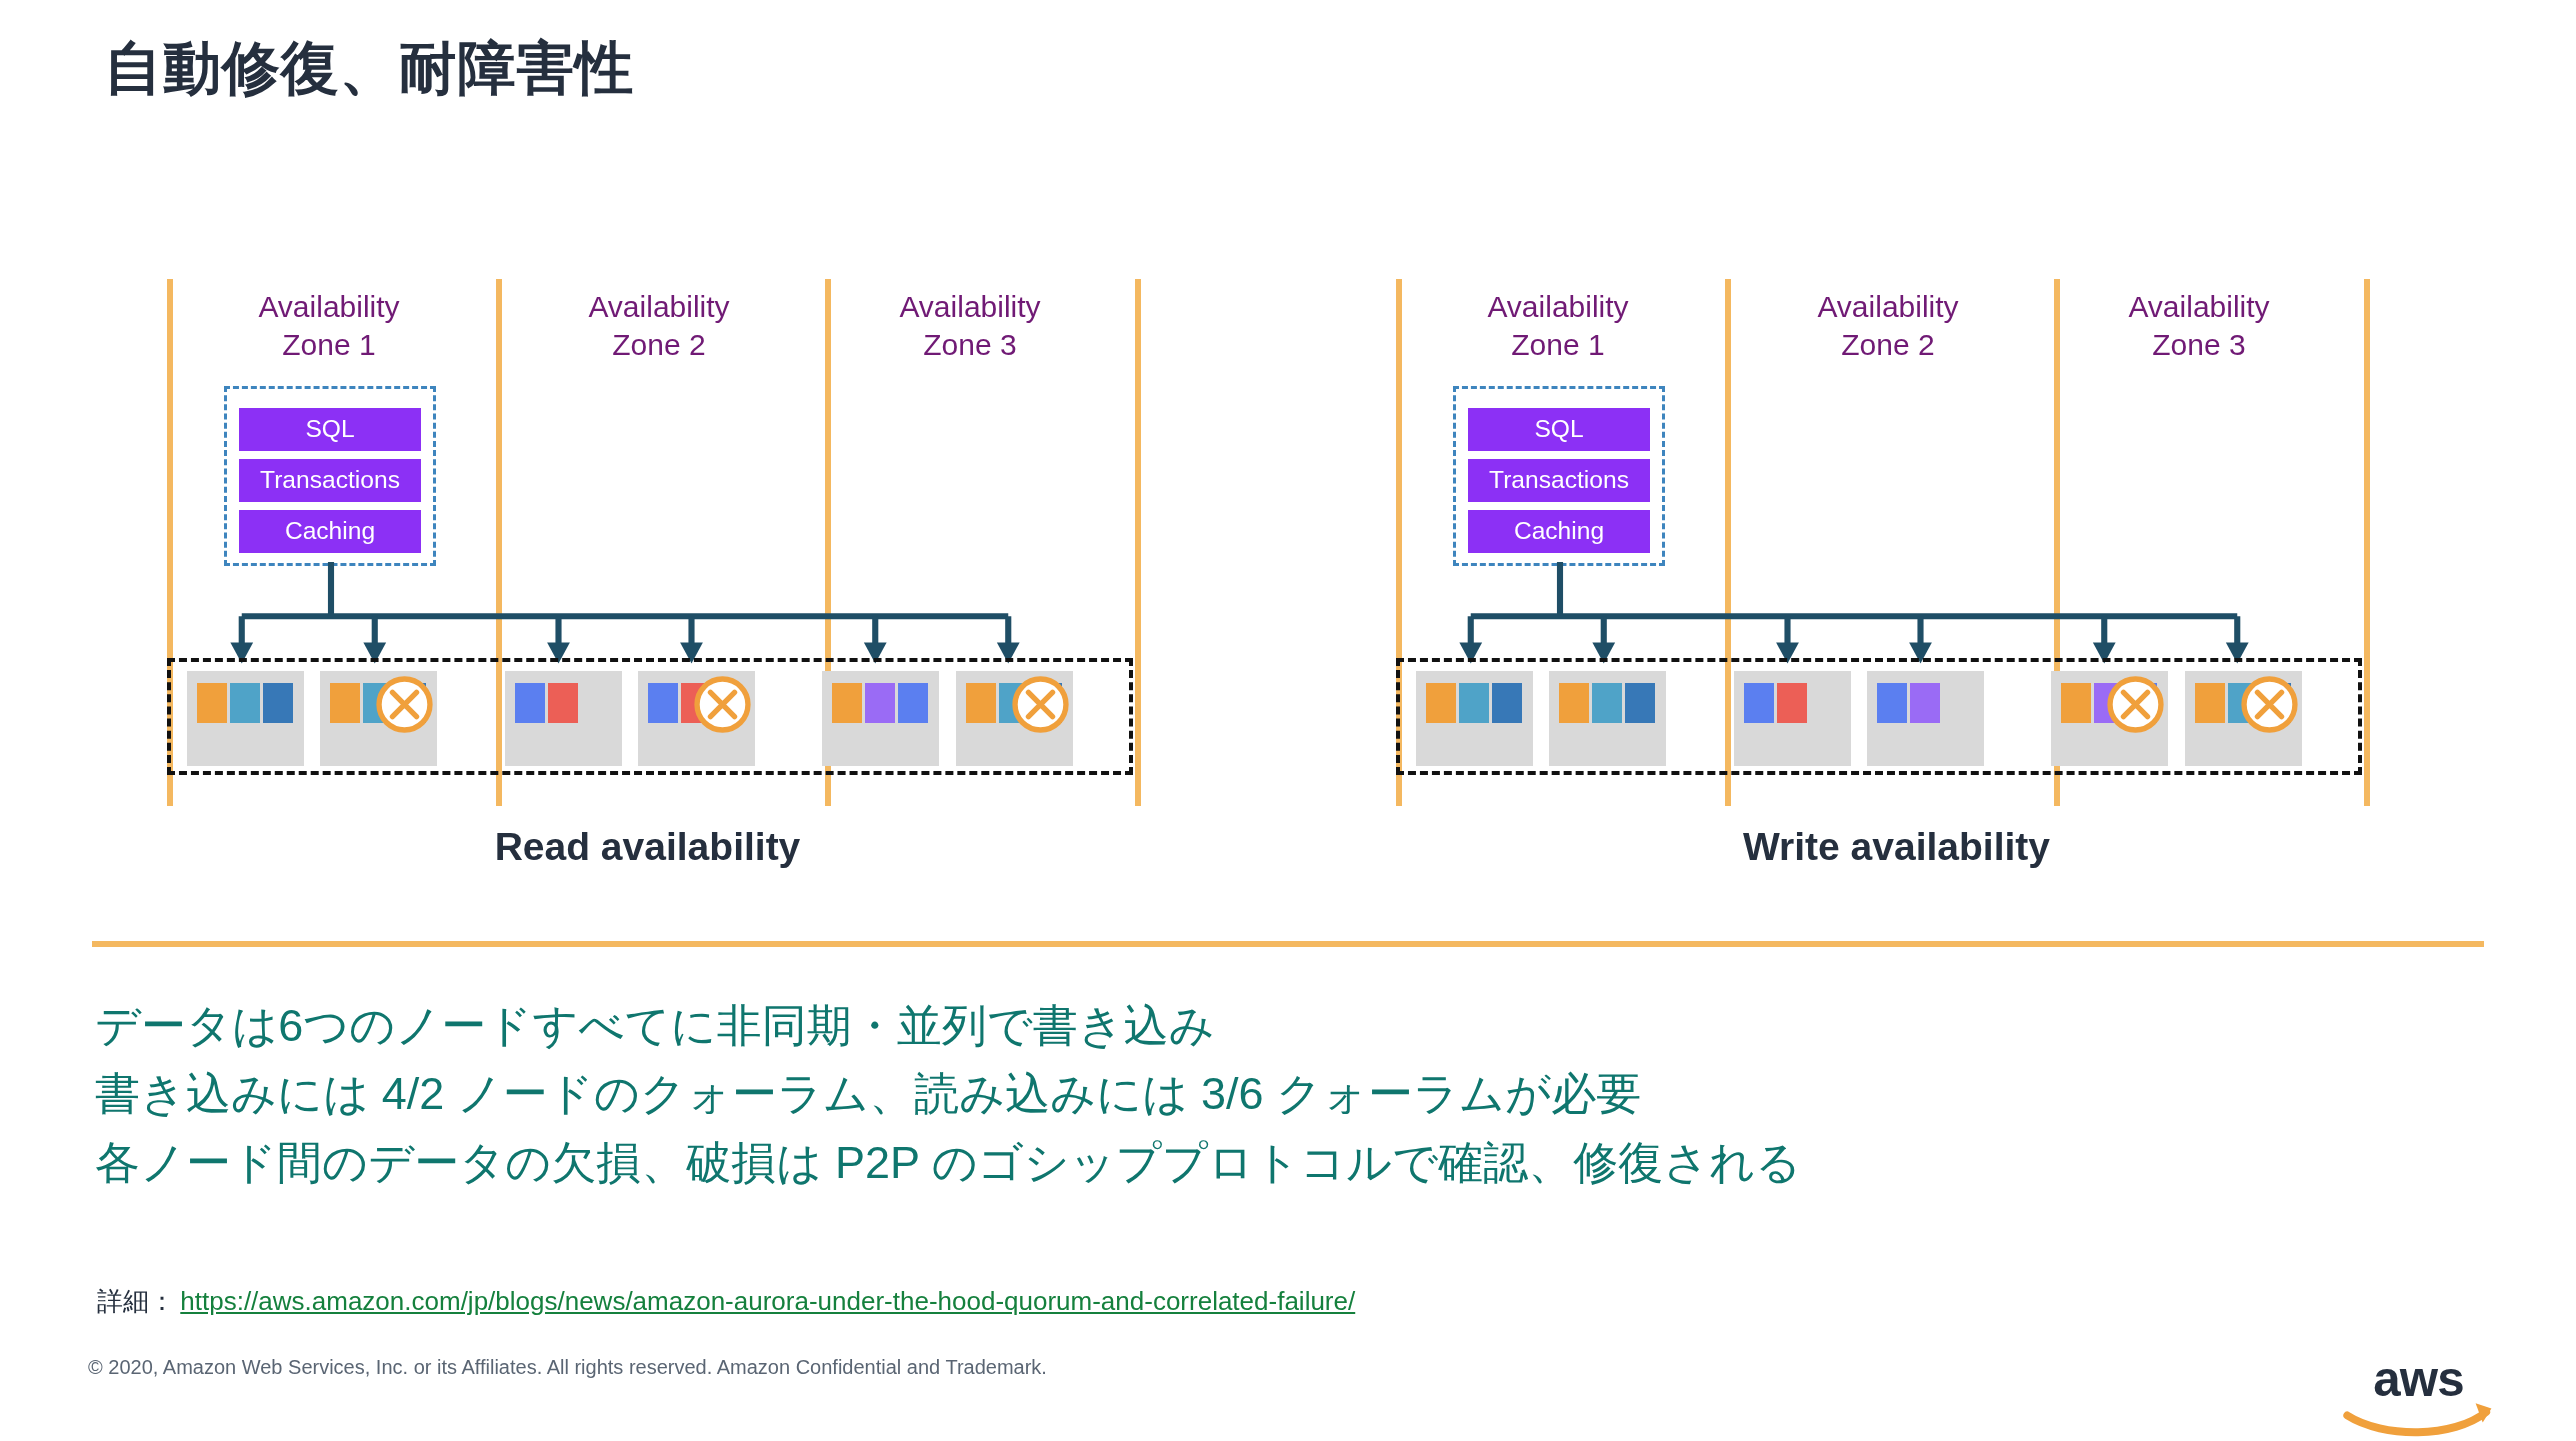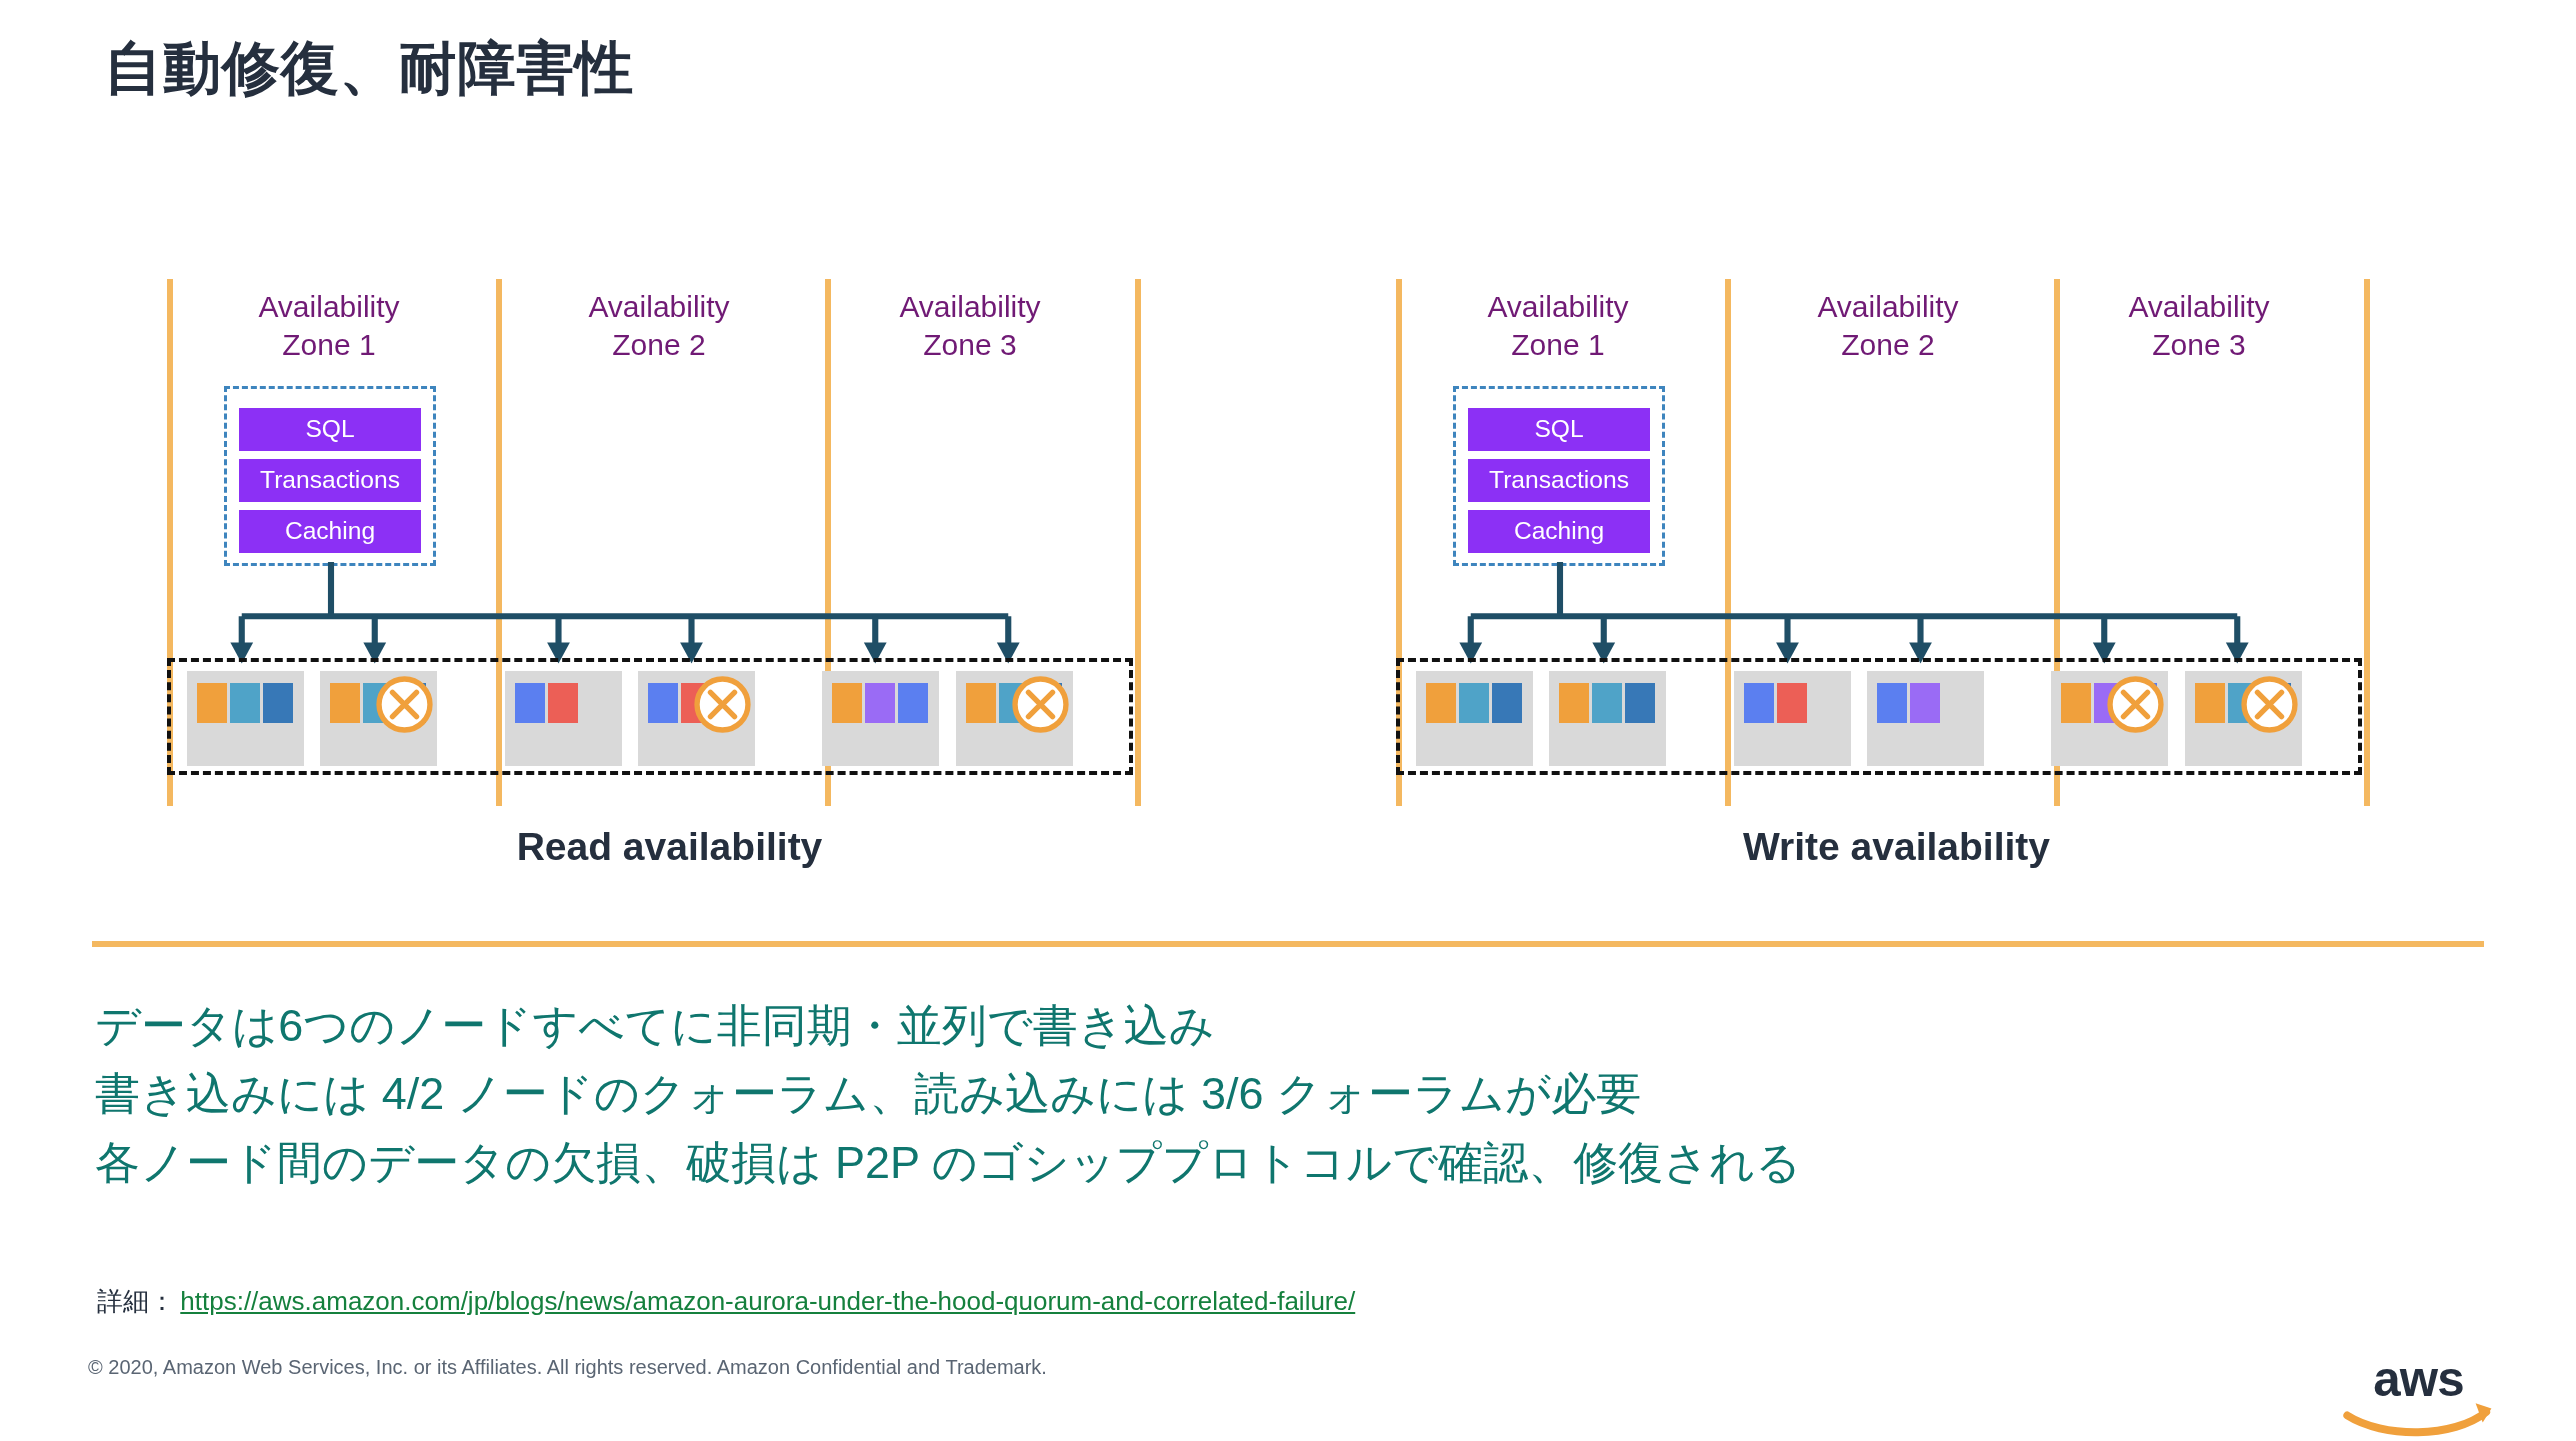--- a/index.html
+++ b/index.html
@@ -64,21 +64,21 @@
     width: 117px; height: 95px; background: #D9D9D9;
   }
   .chip { position: absolute; top: 12.3px; width: 30px; height: 40px; }
   .xmark { position: absolute; pointer-events: none; }
 
   
   .caption {
     position: absolute; top: 825px; width: 615px; text-align: center;
     font-size: 39px; font-weight: 700; color: #252F3E;
   }
-  .caption.left  { left: 362px; }
+  .caption.left  { left: 340px; }
   .caption.right { left: 1589px; }
 
   
   .rule {
     position: absolute; left: 92px; top: 941px;
     width: 2392px; height: 6.1px; background: #F4B860;
   }
 
   
   .body-lines { position: absolute; left: 95px; top: 992px; }

